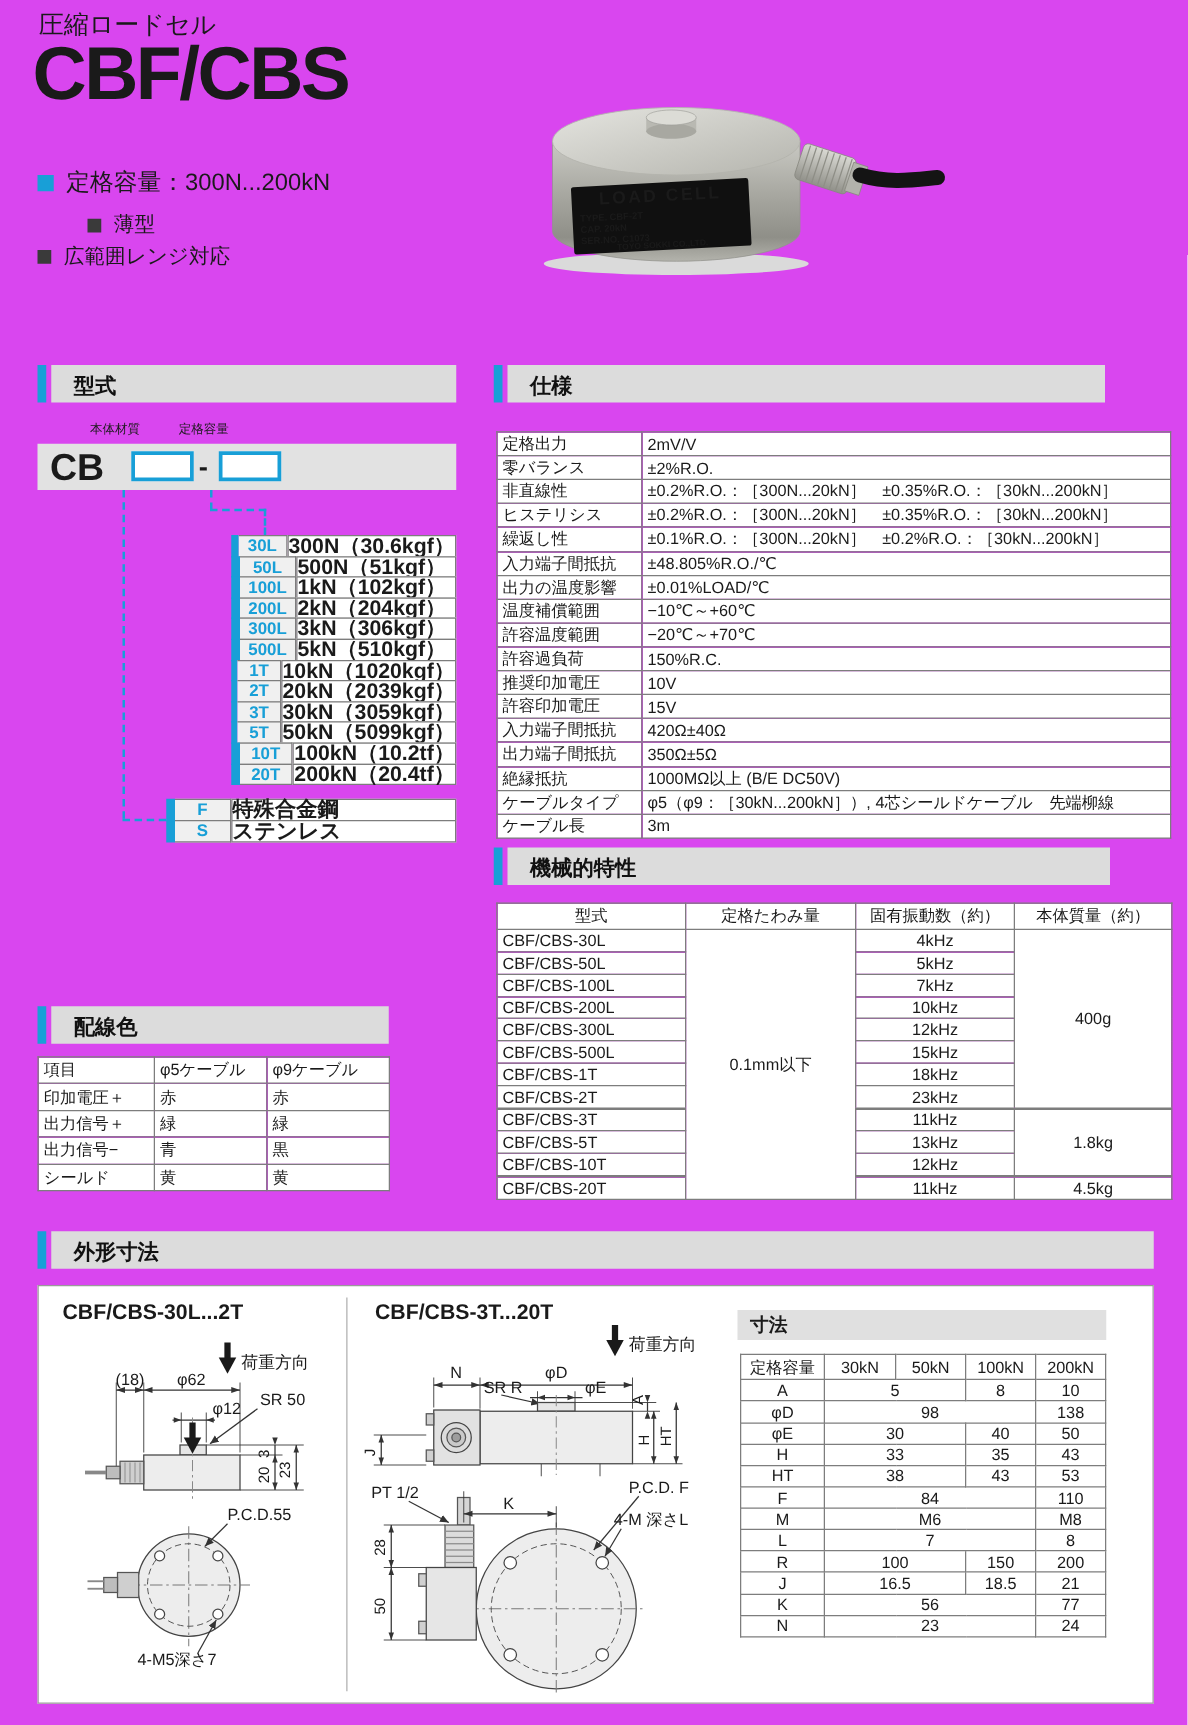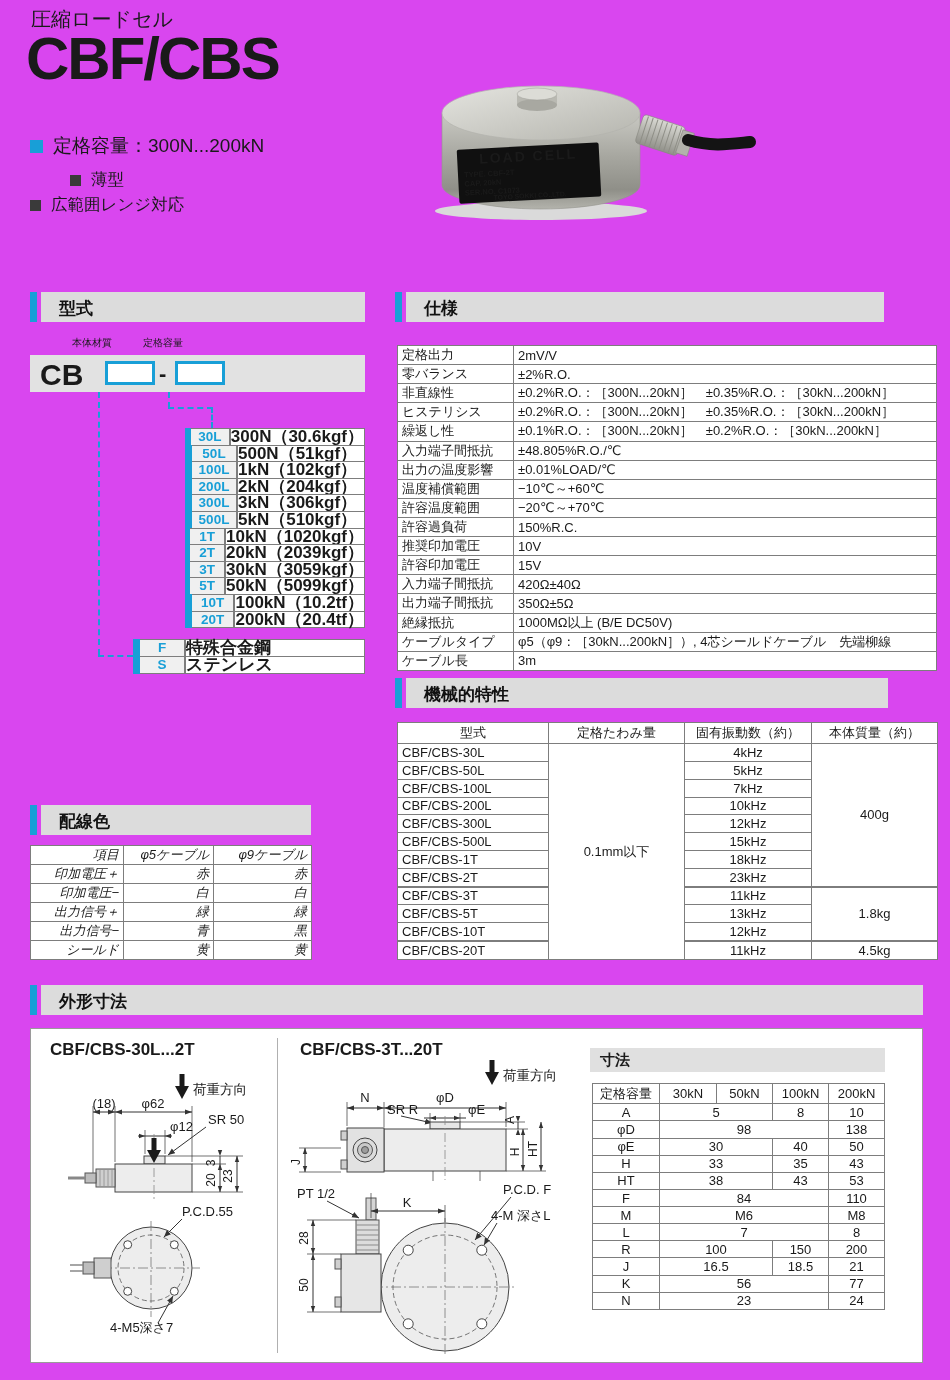--- a/index.html
+++ b/index.html
@@ -65,21 +65,21 @@
                 white-space:nowrap;overflow:hidden;}
   .spec-table{left:397px;top:345px;width:540px;height:326px;}
   td.s-lbl{background:#ececec;padding-left:7px;width:107px;}
   td.s-val{padding-left:9px;}
   .mech-table{left:397px;top:722px;width:540px;height:238px;}
   td.m-h{background:#e2e2e2;text-align:center;}
   td.m-model{padding-left:10px;}
   td.m-defl,td.m-freq,td.m-mass{text-align:center;}
   tr.sep td{border-top-width:2px;}
   .wiring-table{left:30px;top:845px;width:281px;height:108px;}
-  .wiring-table td{text-align:right;font-style:italic;}
+  .wiring-table td{text-align:left;}
   td.w-h{background:#e8e8e8;}
   .dim-table{left:592px;top:1083px;width:292px;height:227px;}
   .dim-table td{text-align:center;}
   td.d-h{background:#e8e8e8;}
 
   
   .outline-box{position:absolute;left:30px;top:1028px;width:893px;height:335px;border:1px solid #9a9a9a;background:#fff;box-sizing:border-box;}
   .outline-div{position:absolute;left:277px;top:1038px;height:315px;width:1px;background:#b0b0b0;}
   .draw-title{position:absolute;font-size:17px;font-weight:bold;text-align:right;}
   .dt1{left:50px;top:1040px;}
@@ -425,25 +425,20 @@
           <td class="w-h">項目</td>
           <td class="w-h">φ5ケーブル</td>
           <td class="w-h">φ9ケーブル</td>
         </tr>
         <tr>
           <td>印加電圧＋</td>
           <td>赤</td>
           <td>赤</td>
         </tr>
         <tr>
-          <td>印加電圧−</td>
-          <td>白</td>
-          <td>白</td>
-        </tr>
-        <tr>
           <td>出力信号＋</td>
           <td>緑</td>
           <td>緑</td>
         </tr>
         <tr>
           <td>出力信号−</td>
           <td>青</td>
           <td>黒</td>
         </tr>
         <tr>

